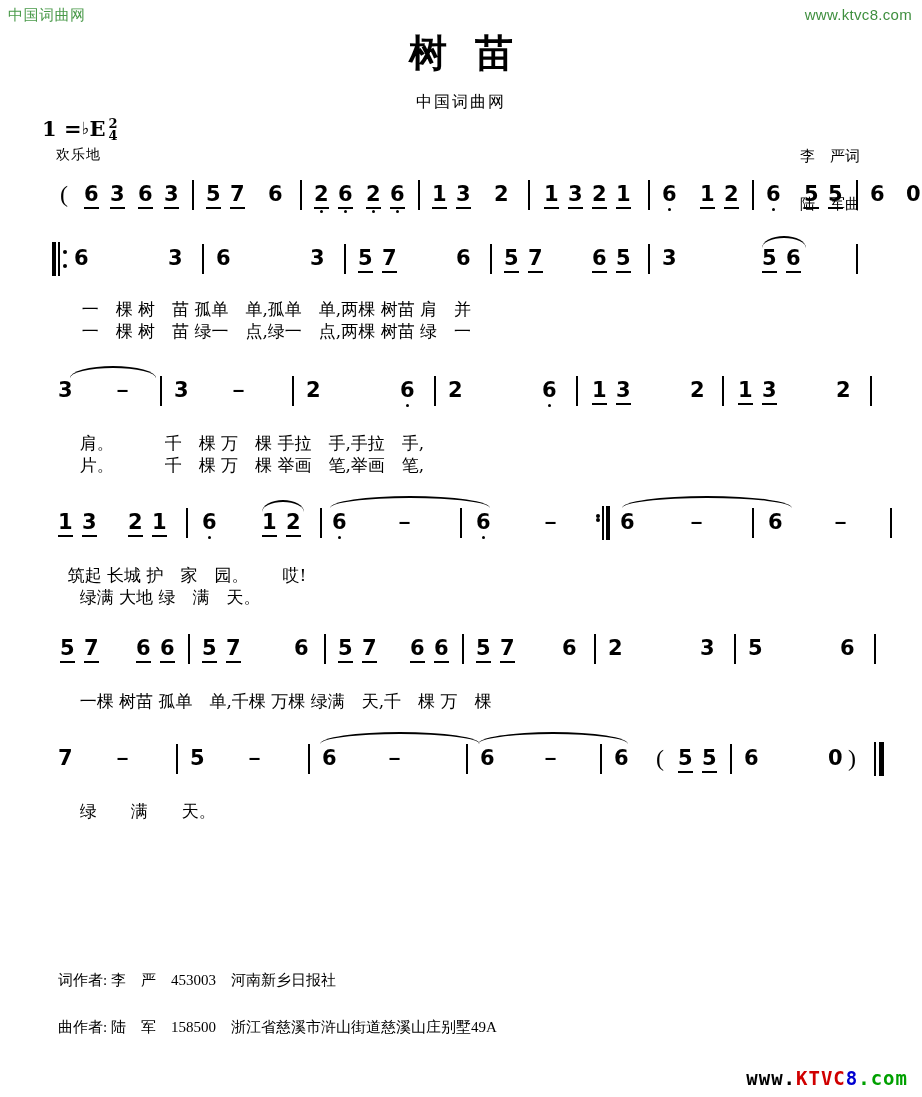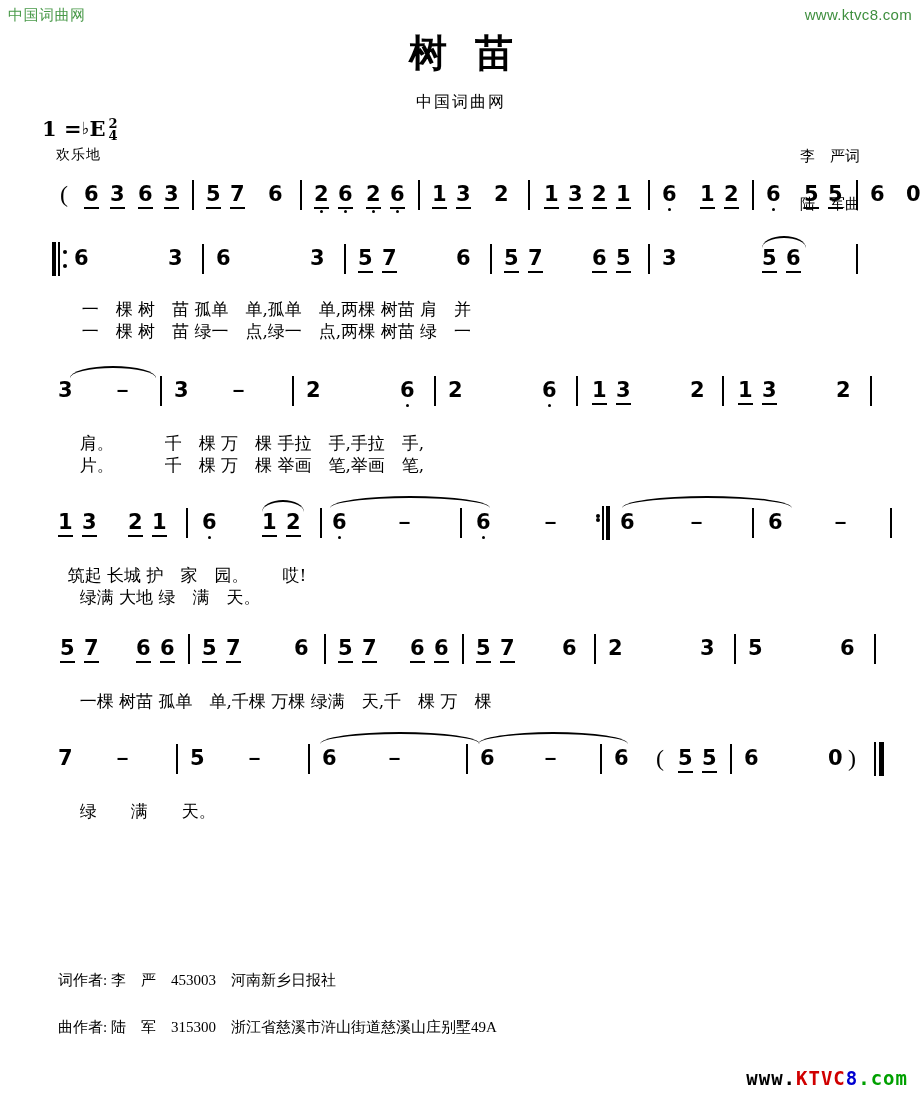--- a/index.html
+++ b/index.html
@@ -297,18 +297,18 @@
         <span class="thick"></span>
     </span>
   </div>
   <div class="lyric" style="left:58px;top:46px;">
     <span>绿　　满　　天。</span>
   </div>
 </div>
 
 <div class="footer">
   <div>词作者: 李　严　453003　河南新乡日报社</div>
-  <div>曲作者: 陆　军　315300　浙江省慈溪市浒山街道慈溪山庄别墅49A</div>
+  <div>曲作者: 陆　军　158500　浙江省慈溪市浒山街道慈溪山庄别墅49A</div>
 </div>
 
 <div class="wm-bottom">
   <span class="k">www.</span><span class="r">KTVC</span><span class="b">8</span><span class="g">.com</span>
 </div>
 
 </body></html>

